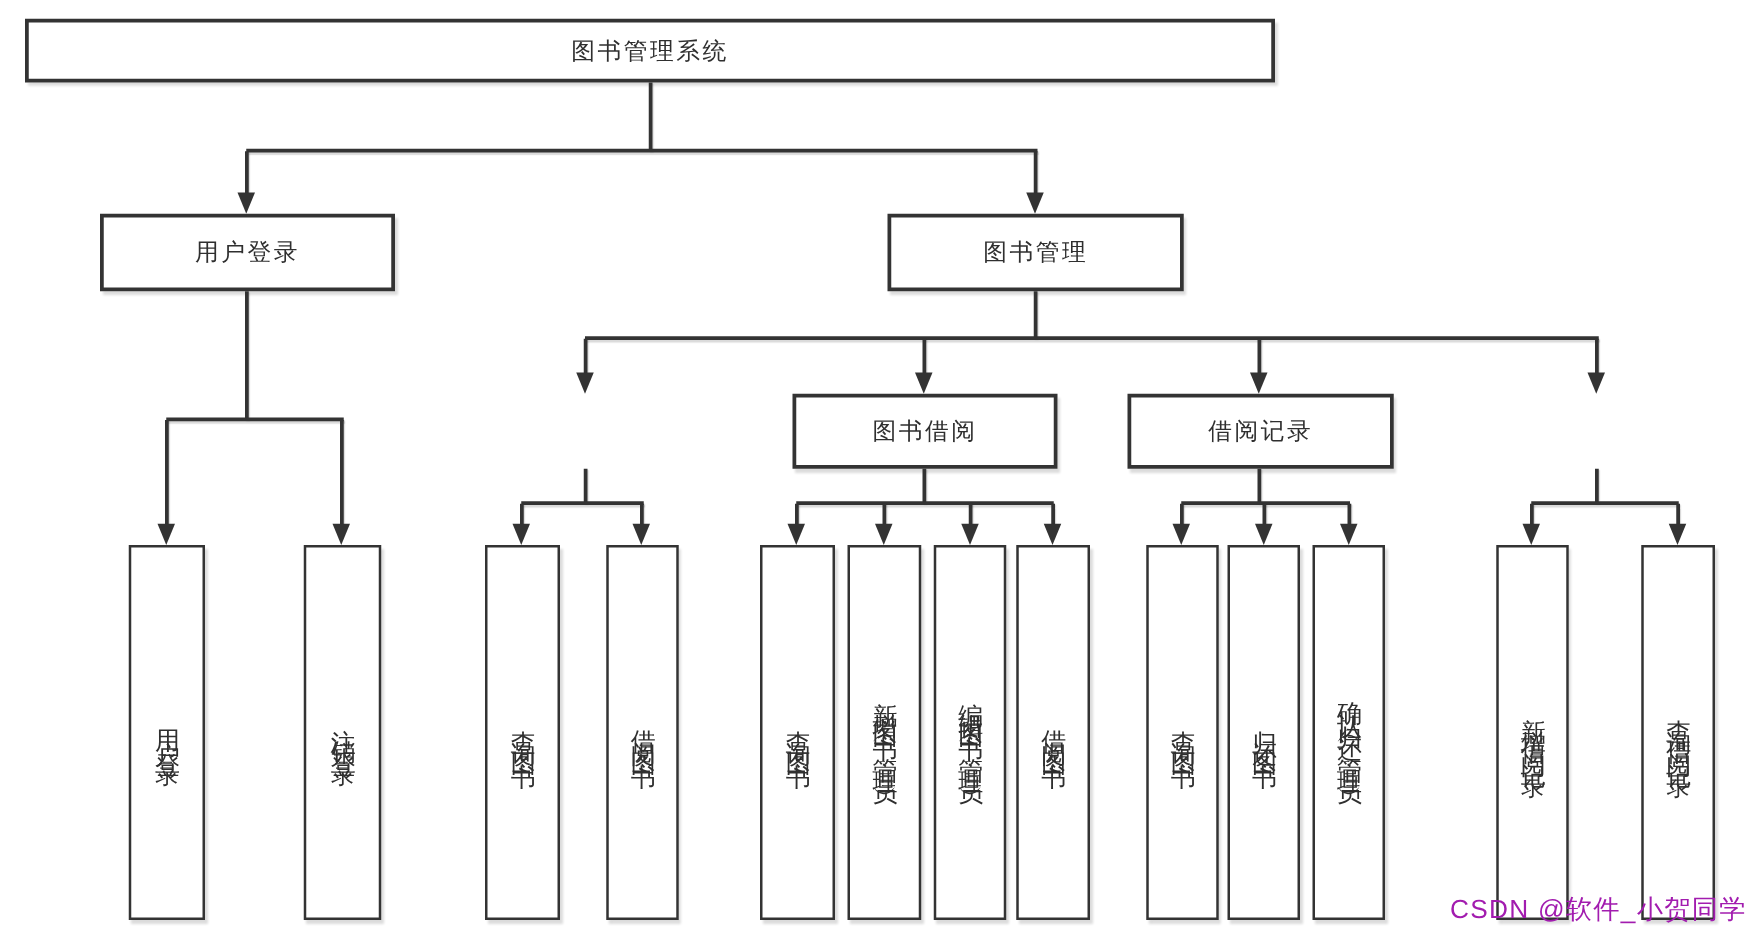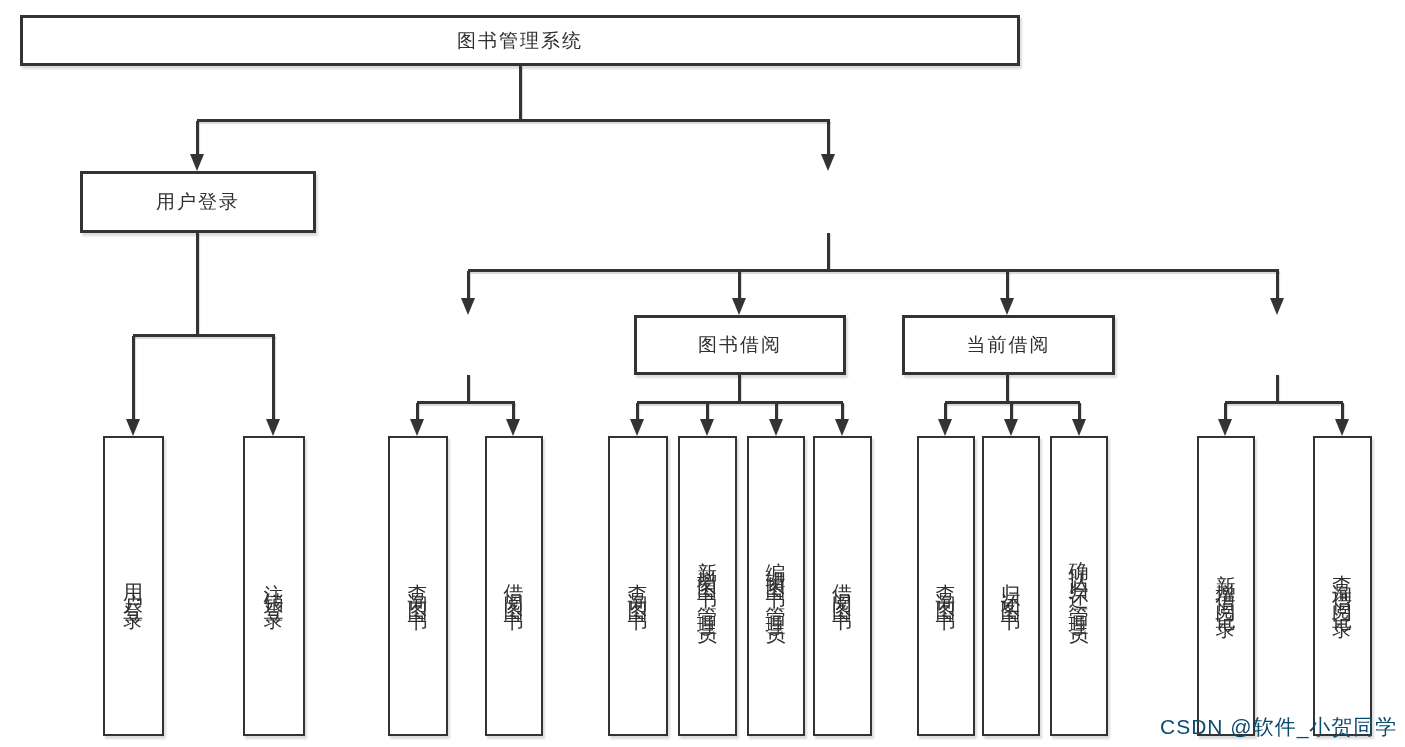--- a/index.html
+++ b/index.html
@@ -37,21 +37,21 @@
     position:absolute;width:0;height:0;
     border-left:7px solid transparent;
     border-right:7px solid transparent;
     border-top:17px solid #333333;
   }
   
   .watermark{
     position:absolute;
     left:1160px;top:713px;
     font-size:21px;
-    color:#0c4a6e;
+    color:#a21caf;
     letter-spacing:1px;
     white-space:nowrap;
   }
 
   
   #n-root{left:20px;top:15px;width:1000px;height:51px;}
   #n-login{left:80px;top:171px;width:236px;height:62px;}
   #n-mgmt{left:710px;top:171px;width:237px;height:62px;}
   #n-newbook{left:363px;top:315px;width:213px;height:60px;}
   #n-borrow{left:634px;top:315px;width:212px;height:60px;justify-content:center;}
@@ -83,20 +83,23 @@
   <div class="vl" style="left:519px;top:66px;height:55px;"></div>
   <div class="hl" style="left:197px;top:119px;width:633px;"></div>
   <div class="vl" style="left:196px;top:121px;height:36px;"></div>
   <div class="arrow" style="left:190px;top:154px;"></div>
   <div class="vl" style="left:827px;top:121px;height:36px;"></div>
   <div class="arrow" style="left:821px;top:154px;"></div>
 
   <div class="box h" id="n-login">
     <span>用户登录</span>
   </div>
+  <div class="box h" id="n-mgmt">
+    <span>图书管理</span>
+  </div>
 
   <div class="vl" style="left:196px;top:233px;height:103px;"></div>
   <div class="hl" style="left:133px;top:334px;width:142px;"></div>
   <div class="vl" style="left:132px;top:336px;height:84px;"></div>
   <div class="arrow" style="left:126px;top:419px;"></div>
   <div class="vl" style="left:272px;top:336px;height:84px;"></div>
   <div class="arrow" style="left:266px;top:419px;"></div>
 
   <div class="vl" style="left:827px;top:233px;height:38px;"></div>
   <div class="hl" style="left:468px;top:269px;width:811px;"></div>
@@ -106,21 +109,21 @@
   <div class="arrow" style="left:732px;top:298px;"></div>
   <div class="vl" style="left:1006px;top:271px;height:28px;"></div>
   <div class="arrow" style="left:1000px;top:298px;"></div>
   <div class="vl" style="left:1276px;top:271px;height:28px;"></div>
   <div class="arrow" style="left:1270px;top:298px;"></div>
 
   <div class="box h" id="n-borrow">
     <span>图书借阅</span>
   </div>
   <div class="box h" id="n-current">
-    <span>当前借阅</span>
+    <span>借阅记录</span>
   </div>
 
   <div class="vl" style="left:467px;top:375px;height:28px;"></div>
   <div class="hl" style="left:417px;top:401px;width:98px;"></div>
   <div class="vl" style="left:416px;top:403px;height:18px;"></div>
   <div class="arrow" style="left:410px;top:419px;"></div>
   <div class="vl" style="left:512px;top:403px;height:18px;"></div>
   <div class="arrow" style="left:506px;top:419px;"></div>
 
   <div class="vl" style="left:738px;top:375px;height:28px;"></div>

